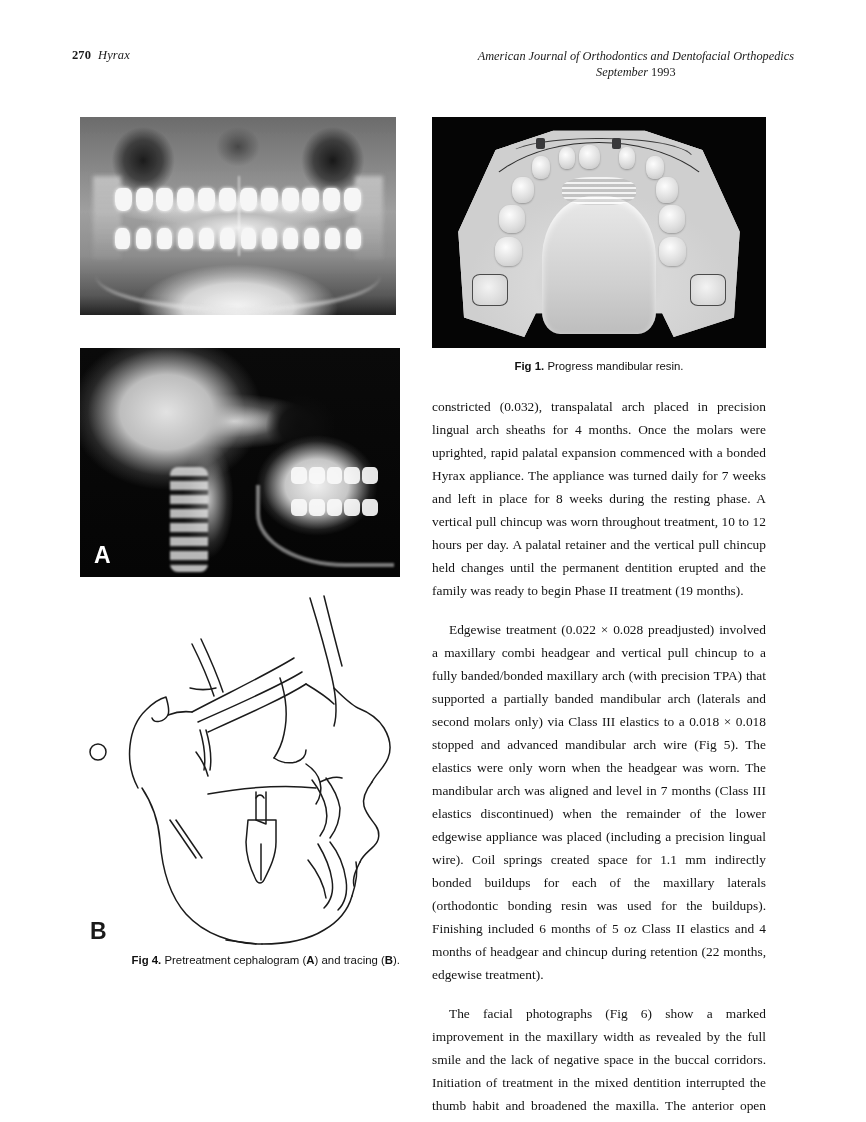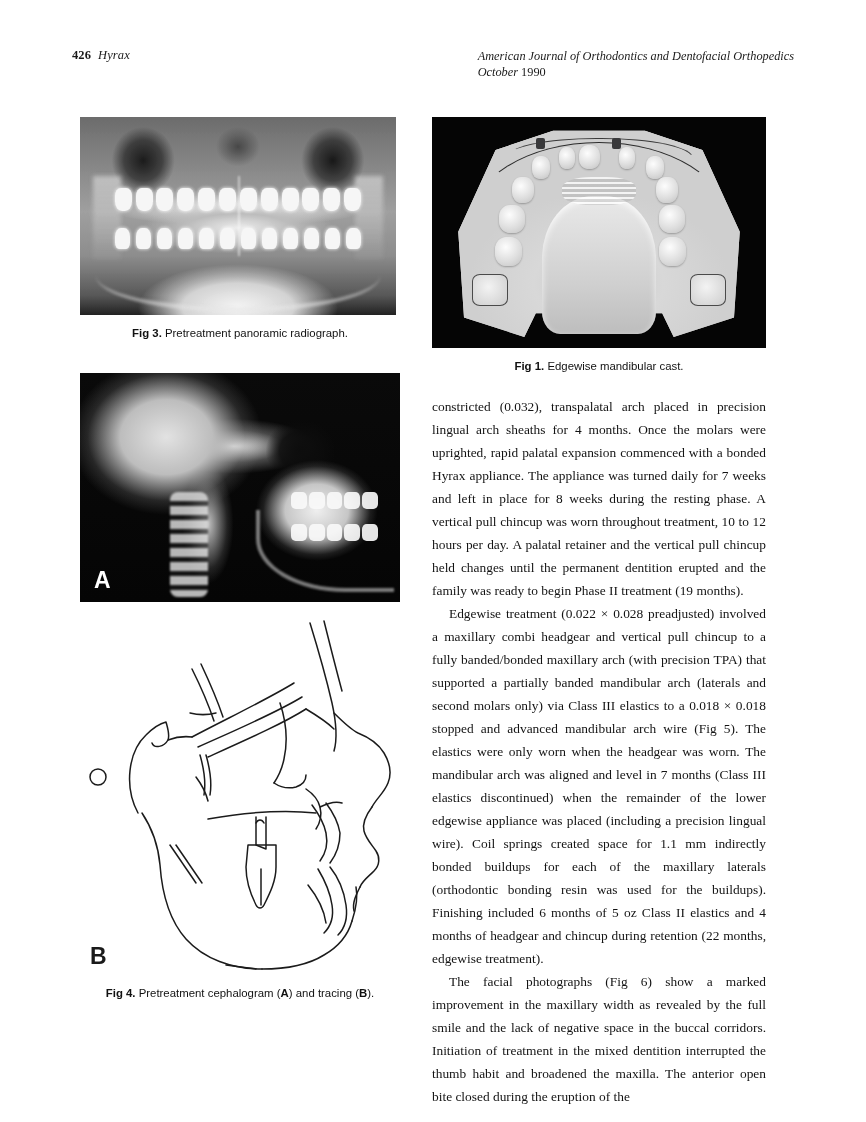--- a/index.html
+++ b/index.html
@@ -42,21 +42,21 @@
     font-style: normal;
     margin-right: 7px;
   }
   .runhead-left .author {
     font-style: italic;
   }
   .runhead-right {
     position: absolute;
     right: 0;
     top: 0;
-    text-align: left;
+    text-align: center;
     font-style: italic;
     font-size: 12.3px;
     line-height: 16px;
     white-space: nowrap;
   }
   .runhead-right .issue .yr {
     font-style: normal;
   }
 
   
@@ -265,44 +265,44 @@
   .bodytext {
     font-family: "Liberation Serif", serif;
     font-size: 13.4px;
     line-height: 23px;
     text-align: justify;
     text-justify: inter-word;
     color: #131313;
     hyphens: manual;
   }
   .bodytext p { margin: 0; }
-  .bodytext p.indent { text-indent: 17px; }
+  .bodytext p.indent { text-indent: 17px; margin-top: 16px; }
   .sechead {
     font-family: "Liberation Sans", sans-serif;
     font-weight: bold;
     font-size: 11.6px;
     letter-spacing: 0.25px;
     color: #111;
     margin: 15px 0 3px 0;
   }
 </style>
 </head>
 <body>
 
 <div class="page">
 
   <div class="runhead">
     <div class="runhead-left">
-      <span class="folio">426</span><span class="author">Hyrax</span>
+      <span class="folio">270</span><span class="author">Hyrax</span>
     </div>
     <div class="runhead-right">
       <div>American Journal of Orthodontics and Dentofacial Orthopedics</div>
       <div class="issue">
-        <span>October</span>
-        <span class="yr">1990</span>
+        <span>September</span>
+        <span class="yr">1993</span>
       </div>
     </div>
   </div>
 
   <div class="col-left">
 
     <div class="figure" style="position:relative;">
       <div class="fig-img" id="fig3-img">
         <div class="ramus-l"></div>
         <div class="ramus-r"></div>
@@ -330,24 +330,20 @@
             <span class="tooth"></span>
             <span class="tooth"></span>
             <span class="tooth"></span>
             <span class="tooth"></span>
             <span class="tooth"></span>
             <span class="tooth"></span>
             <span class="tooth"></span>
         </div>
         <div class="jawline"></div>
       </div>
-      <div class="caption">
-        <b>Fig 3.</b>
-        <span>Pretreatment panoramic radiograph.</span>
-      </div>
     </div>
 
     <div class="figure" style="position:relative; margin-top:33px;">
       <div class="fig-img" id="fig4a-img">
         <div class="ceph"></div>
         <div class="spine"></div>
         <div class="teeth-up">
           <span class="t"></span>
             <span class="t"></span>
             <span class="t"></span>
@@ -425,21 +421,21 @@
             <path d="M120 138 C124 152 126 166 124 178"></path>
             <path d="M126 138 C130 152 132 166 130 178"></path>
 
             <path d="M228 268 C236 278 244 292 246 306"></path>
 
             <path d="M146 348 L176 352"></path>
           </g>
         </svg>
         <div class="label-letter" id="lbl-b">B</div>
       </div>
-      <div class="caption" style="margin-top:14px;">
+      <div class="caption" style="margin-top:6px;text-align:right;">
         <b>Fig 4.</b>
         <span>Pretreatment cephalogram (</span><b>A</b><span>) and tracing (</span><b>B</b><span>).</span>
       </div>
     </div>
   </div>
 
   <div class="col-right">
 
     <div class="figure" style="position:relative;">
       <div class="fig-img" id="fig5-img">
@@ -461,21 +457,21 @@
         </div>
         <div class="wire"></div>
         <div class="wire2"></div>
         <div class="band bl"></div>
         <div class="band br"></div>
         <div class="bracket" style="left:31%;top:9%;"></div>
         <div class="bracket" style="left:54%;top:9%;"></div>
       </div>
       <div class="caption">
         <b>Fig 1.</b>
-        <span>Edgewise mandibular cast.</span>
+        <span>Progress mandibular resin.</span>
       </div>
     </div>
 
     <div class="bodytext" style="margin-top:22px;">
       <p>constricted (0.032), transpalatal arch placed in precision lingual arch sheaths for 4 months. Once the molars were uprighted, rapid palatal expansion commenced with a bonded Hyrax appliance. The appliance was turned daily for 7 weeks and left in place for 8 weeks during the resting phase. A vertical pull chincup was worn throughout treatment, 10 to 12 hours per day. A palatal retainer and the vertical pull chincup held changes until the permanent dentition erupted and the family was ready to begin Phase II treatment (19 months).</p>
       <p class="indent">Edgewise treatment (0.022 × 0.028 preadjusted) involved a maxillary combi headgear and vertical pull chincup to a fully banded/bonded maxillary arch (with precision TPA) that supported a partially banded mandibular arch (laterals and second molars only) via Class III elastics to a 0.018 × 0.018 stopped and advanced mandibular arch wire (Fig 5). The elastics were only worn when the headgear was worn. The mandibular arch was aligned and level in 7 months (Class III elastics discontinued) when the remainder of the lower edgewise appliance was placed (including a precision lingual wire). Coil springs created space for 1.1 mm indirectly bonded buildups for each of the maxillary laterals (orthodontic bonding resin was used for the buildups). Finishing included 6 months of 5 oz Class II elastics and 4 months of headgear and chincup during retention (22 months, edgewise treatment).</p>
       <p class="indent">The facial photographs (Fig 6) show a marked improvement in the maxillary width as revealed by the full smile and the lack of negative space in the buccal corridors. Initiation of treatment in the mixed dentition interrupted the thumb habit and broadened the maxilla. The anterior open bite closed during the eruption of the</p>
     </div>
   </div>
 

